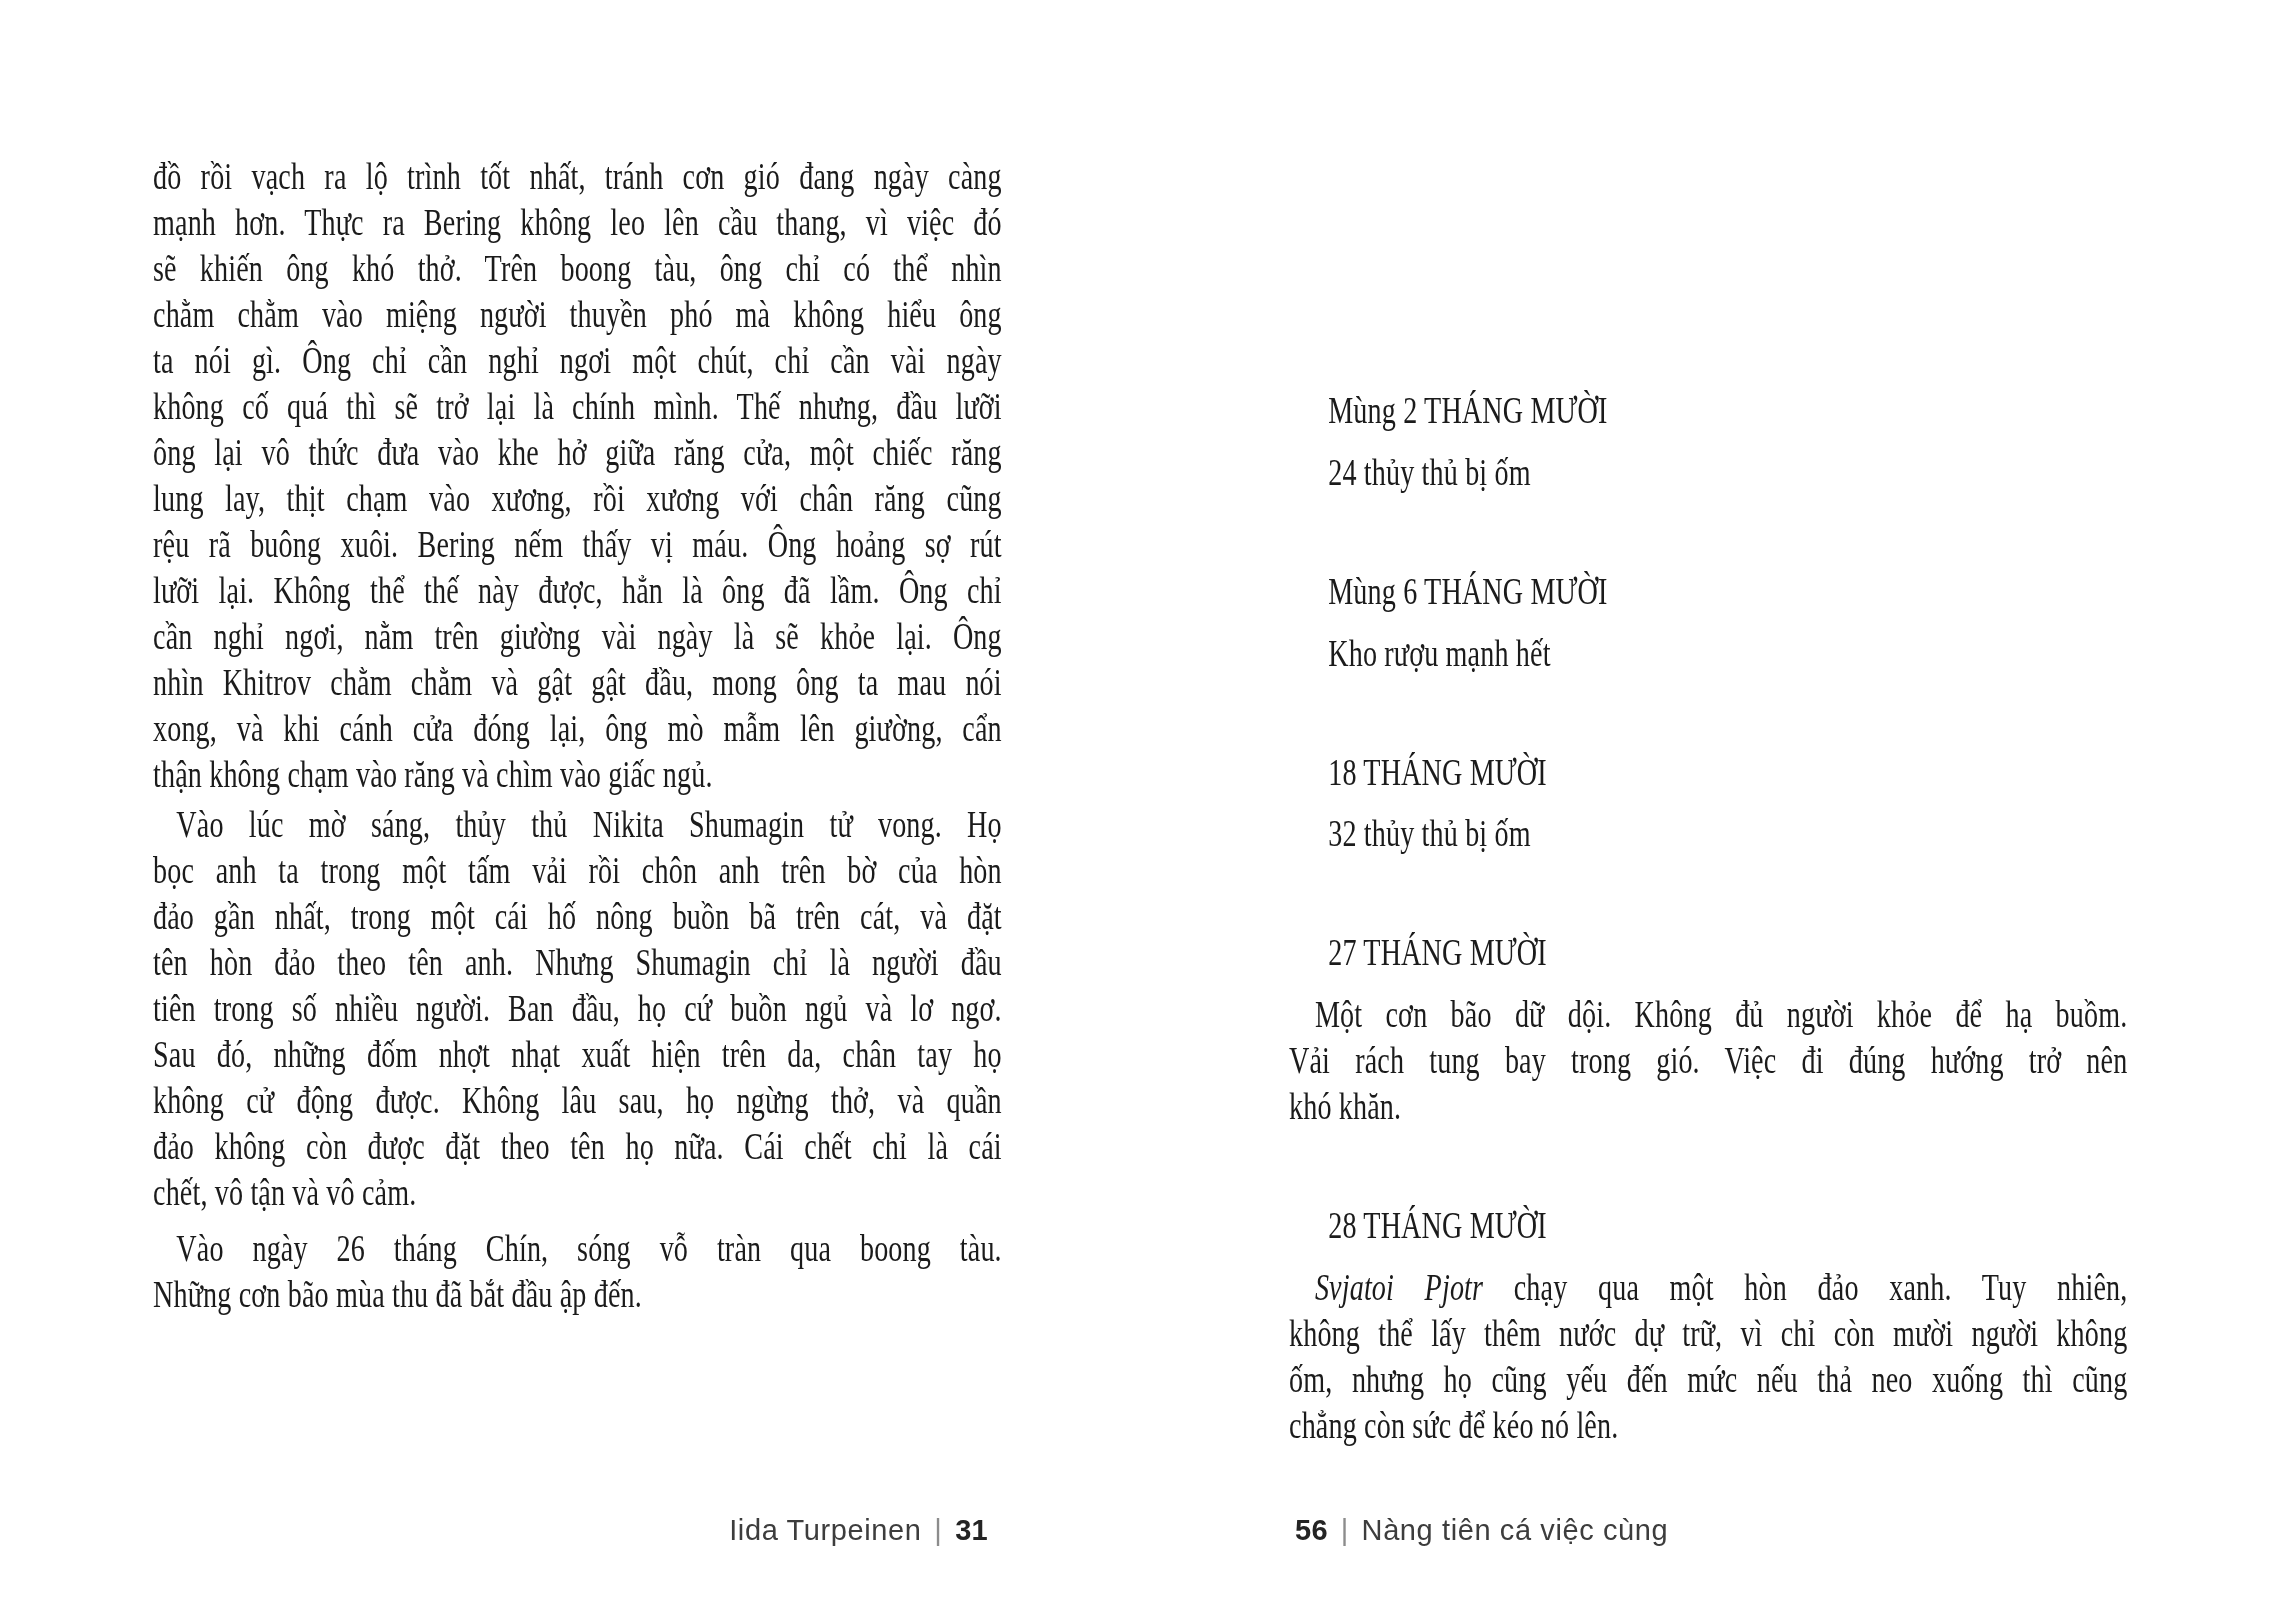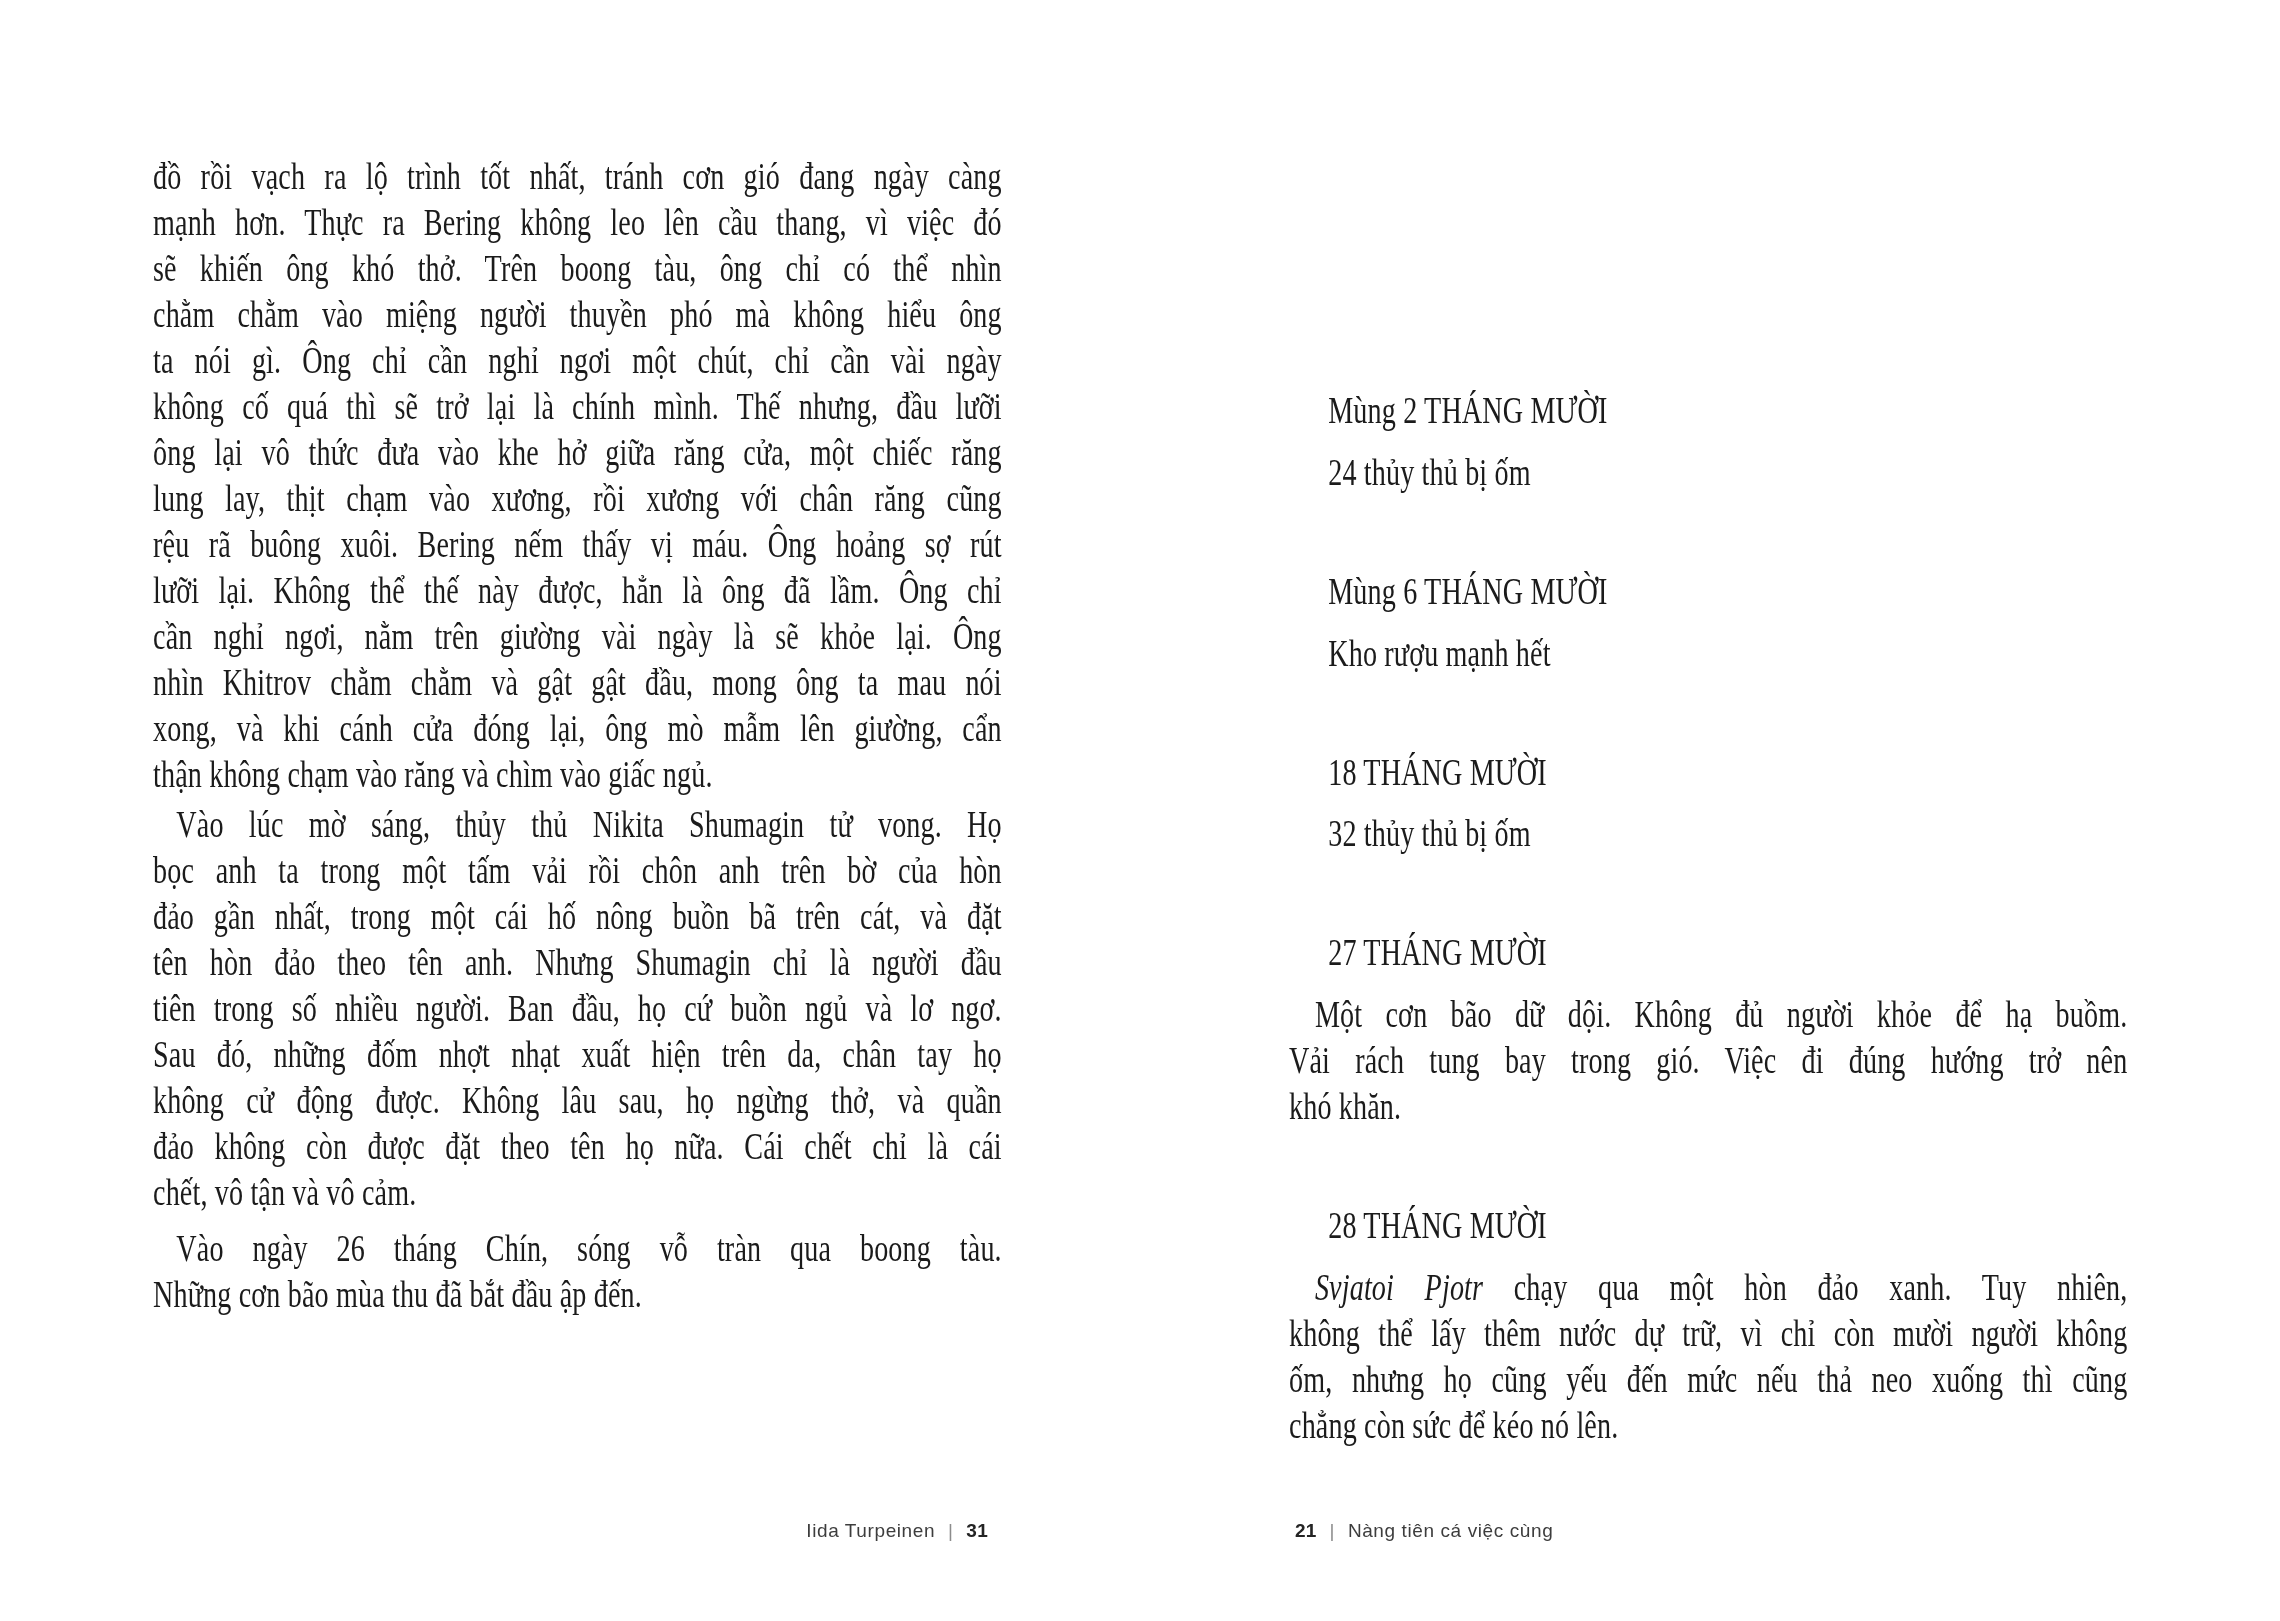--- a/index.html
+++ b/index.html
@@ -33,21 +33,21 @@
   .entry-head { padding-left:53px; margin-bottom:15.8px; }
   .entry-body.plain .line { padding-left:53px; text-align:left; }
   .entry-body.justify .line { text-align:justify; text-align-last:justify; }
   .entry-body.justify .line.last { text-align-last:left; }
   .entry-body.justify .line:first-child { text-indent:35px; }
   em { font-style:italic; }
 
   .footer {
     position:absolute; top:1515px;
     font-family:"Liberation Sans","DejaVu Sans",sans-serif;
-    font-size:19px; line-height:31.5px;
+    font-size:29px; line-height:31.5px;
     color:#3d3d3d; letter-spacing:0.6px;
   }
   #footer-left  { left:153px; width:835px; text-align:right; }
   #footer-right { left:1295px; }
   .footer .pg  { font-weight:bold; color:#242424; letter-spacing:0.3px; }
   .footer .sep { color:#8c8c8c; padding:0 12.8px; }
 </style>
 </head>
 <body>
 
@@ -123,17 +123,17 @@
           <div class="line last">chẳng còn sức để kéo nó lên.</div>
         </div>
     </div>
   </div>
 
   <div id="footer-left" class="footer">
     <span>Iida Turpeinen</span><span class="sep">|</span><span class="pg">31</span>
   </div>
 
   <div id="footer-right" class="footer">
-    <span class="pg">21</span><span class="sep">|</span><span>Nàng tiên cá việc cùng</span>
+    <span class="pg">56</span><span class="sep">|</span><span>Nàng tiên cá việc cùng</span>
   </div>
 
 </div>
 
 
 </body></html>

